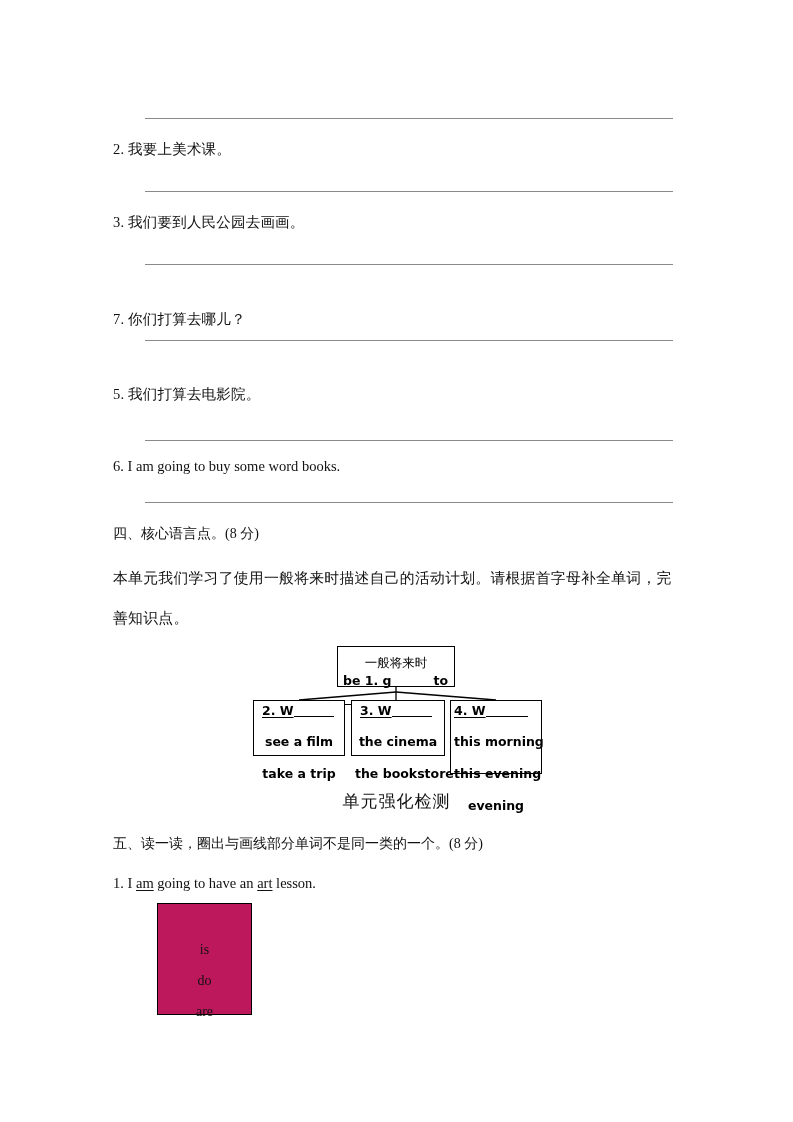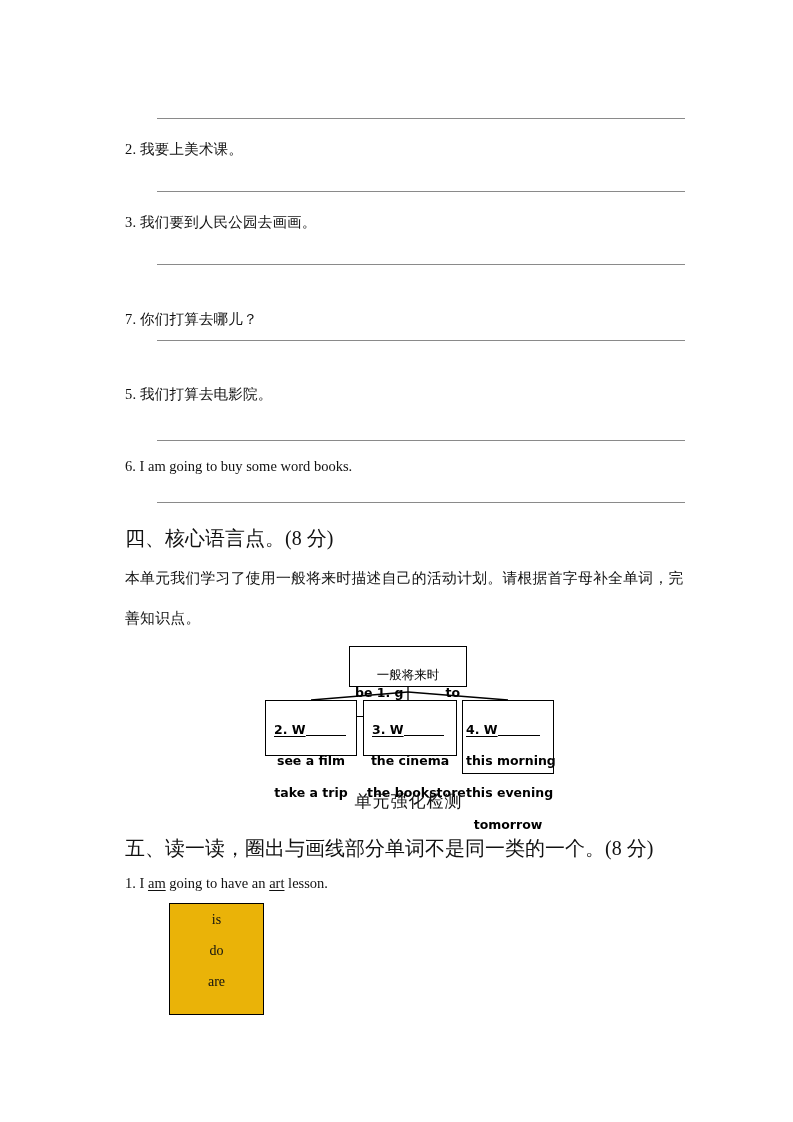--- a/index.html
+++ b/index.html
@@ -11,21 +11,21 @@
     width: 793px;
     height: 1122px;
     position: relative;
     font-family: "Liberation Serif", "DejaVu Serif", serif;
     color: #1a1a1a;
     overflow: hidden;
   }
 
   .page {
     position: absolute;
-    left: 12px; top: 0;
+    left: 0; top: 0;
     width: 671px;
     height: 1122px;
   }
 
   .ansline {
     position: absolute;
     left: 145px;
     width: 528px;
     height: 0;
     border-top: 1.3px solid #8a8a8a;
@@ -45,21 +45,21 @@
     left: 113px;
     font-family: "Liberation Serif", "DejaVu Serif", serif;
     font-size: 14.5px;
     white-space: nowrap;
     color: #111;
   }
 
   .sect-head {
     position: absolute;
     left: 113px;
-    font-size: 20px;
+    font-size: 14px;
     white-space: nowrap;
     color: #111;
   }
 
   .para {
     position: absolute;
     left: 113px;
     width: 570px;
     font-size: 14.8px;
     line-height: 40px;
@@ -92,21 +92,21 @@
     box-sizing: border-box;
     font-family: "DejaVu Sans", "Liberation Sans", sans-serif;
     color: #000;
     text-align: center;
   }
   .dbox-top {
     left: 92px;
     top: 6px;
     width: 118px;
     height: 41px;
-    padding-top: 20px;
+    padding-top: 8px;
   }
   .top-cn {
     font-family: "Liberation Serif", "DejaVu Serif", serif;
     font-size: 12.5px;
     line-height: 17px;
     display: block;
   }
   .top-formula {
     display: block;
     font-size: 12.5px;
@@ -137,21 +137,20 @@
   .c2 { left: 106px; width: 94px; height: 56px; }
   .c3 { left: 205px; width: 92px; height: 74px; }
 
   .childhead {
     font-size: 12.5px;
     line-height: 15px;
     text-align: left;
     padding-left: 5px;
     font-weight: 600;
     white-space: nowrap;
-    margin-top: 19px;
   }
   .childhead .w {
     text-decoration: underline;
     text-underline-offset: 2px;
   }
   .childhead .hblank {
     display: inline-block;
     width: 40px;
     border-bottom: 1.4px solid #000;
     vertical-align: -2px;
@@ -167,26 +166,26 @@
     margin-top: 16px;
   }
 
   .connector { position: absolute; left: 0; top: 0; width: 310px; height: 140px; pointer-events: none; }
 
   
   .wbox {
     position: absolute;
     border: 1.3px solid #000;
     box-sizing: border-box;
-    background: #eab308;
+    background: #be185d;
     text-align: center;
     font-family: "Liberation Serif", "DejaVu Serif", serif;
     font-size: 14px;
     color: #111;
-    padding-top: 0;
+    padding-top: 30px;
   }
   .wbox div { line-height: 31px; }
 
   .u { text-decoration: underline; text-underline-offset: 2px; }
 </style>
 </head>
 <body>
 
 <div class="page">
 
@@ -228,21 +227,21 @@
     <div class="dbox dbox-child c2">
       <div class="childhead"><span class="w">3. W</span><span class="hblank"></span></div>
       <div class="childline">the cinema</div>
       <div class="childline">the bookstore</div>
     </div>
 
     <div class="dbox dbox-child c3">
       <div class="childhead"><span class="w">4. W</span><span class="hblank"></span></div>
       <div class="childline">this morning</div>
       <div class="childline">this evening</div>
-      <div class="childline">tomorrow</div>
+      <div class="childline">evening</div>
     </div>
   </div>
 
   <div class="big-head" style="top:790px">单元强化检测</div>
 
   <div class="sect-head" style="top:835px">五、读一读，圈出与画线部分单词不是同一类的一个。(8 分)</div>
 
   <div class="q-en" style="top:875px">
     <span>1. I </span><span class="u">am</span><span> going to have an </span><span class="u">art</span><span> lesson.</span>
   </div>

